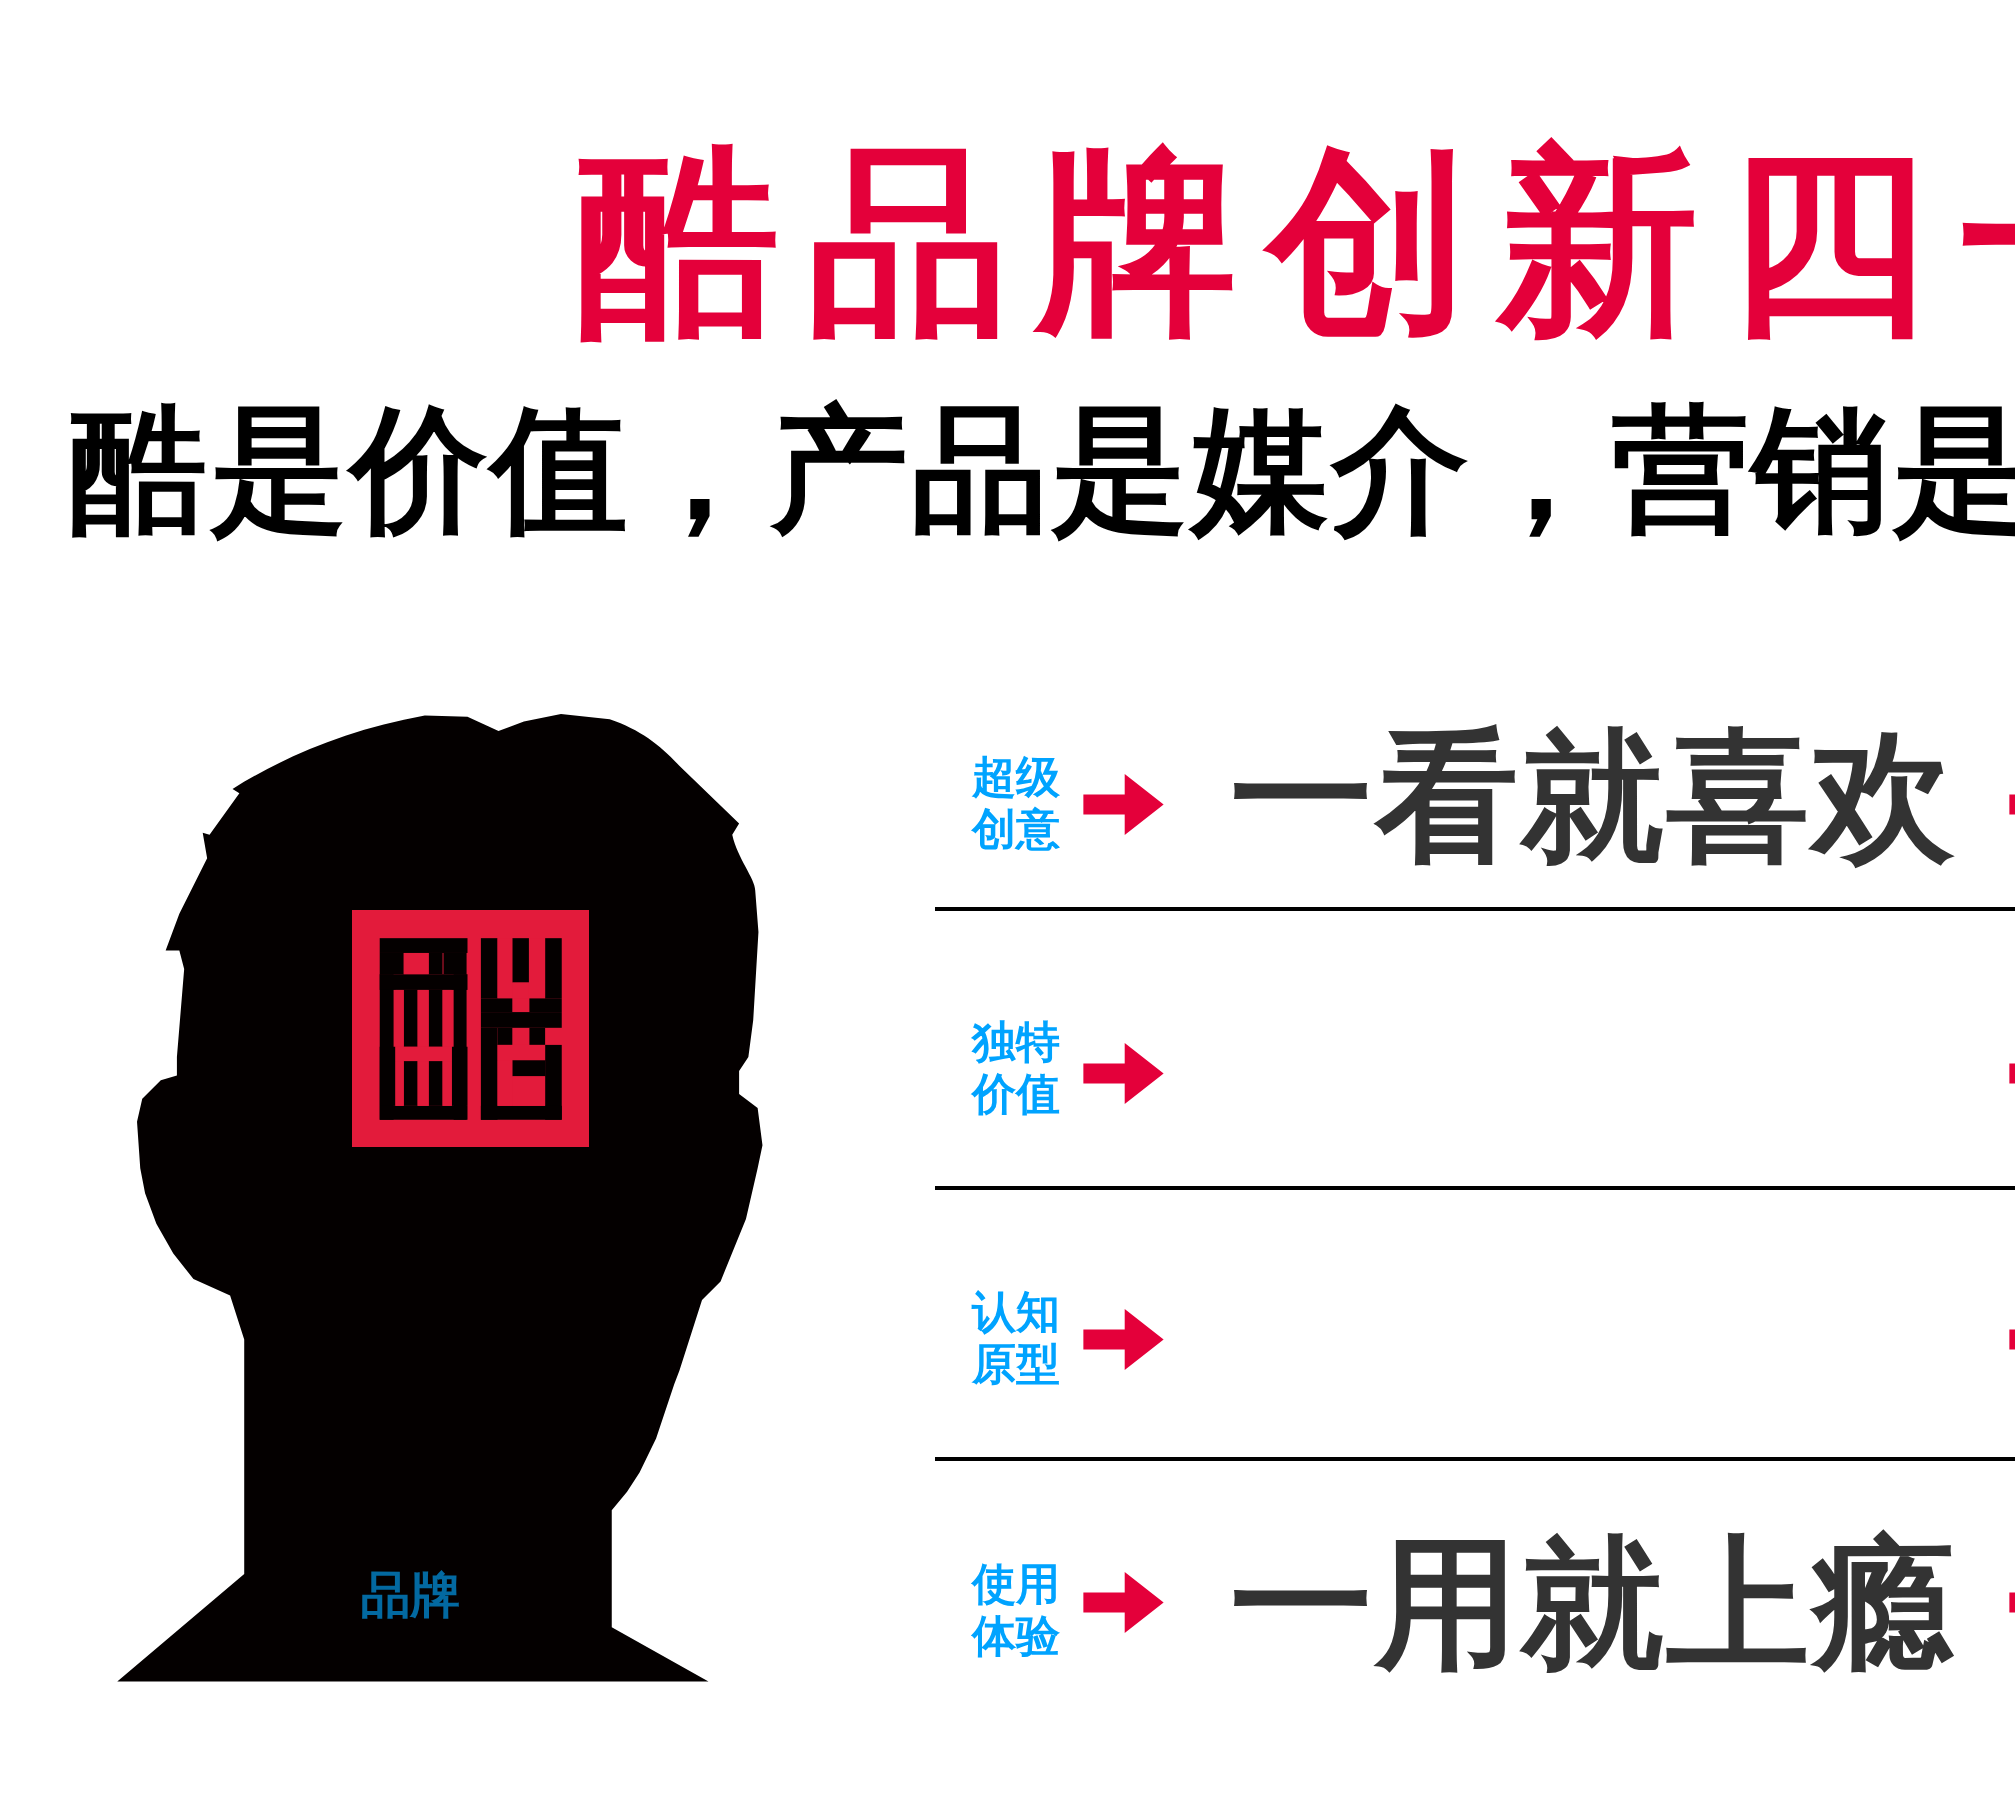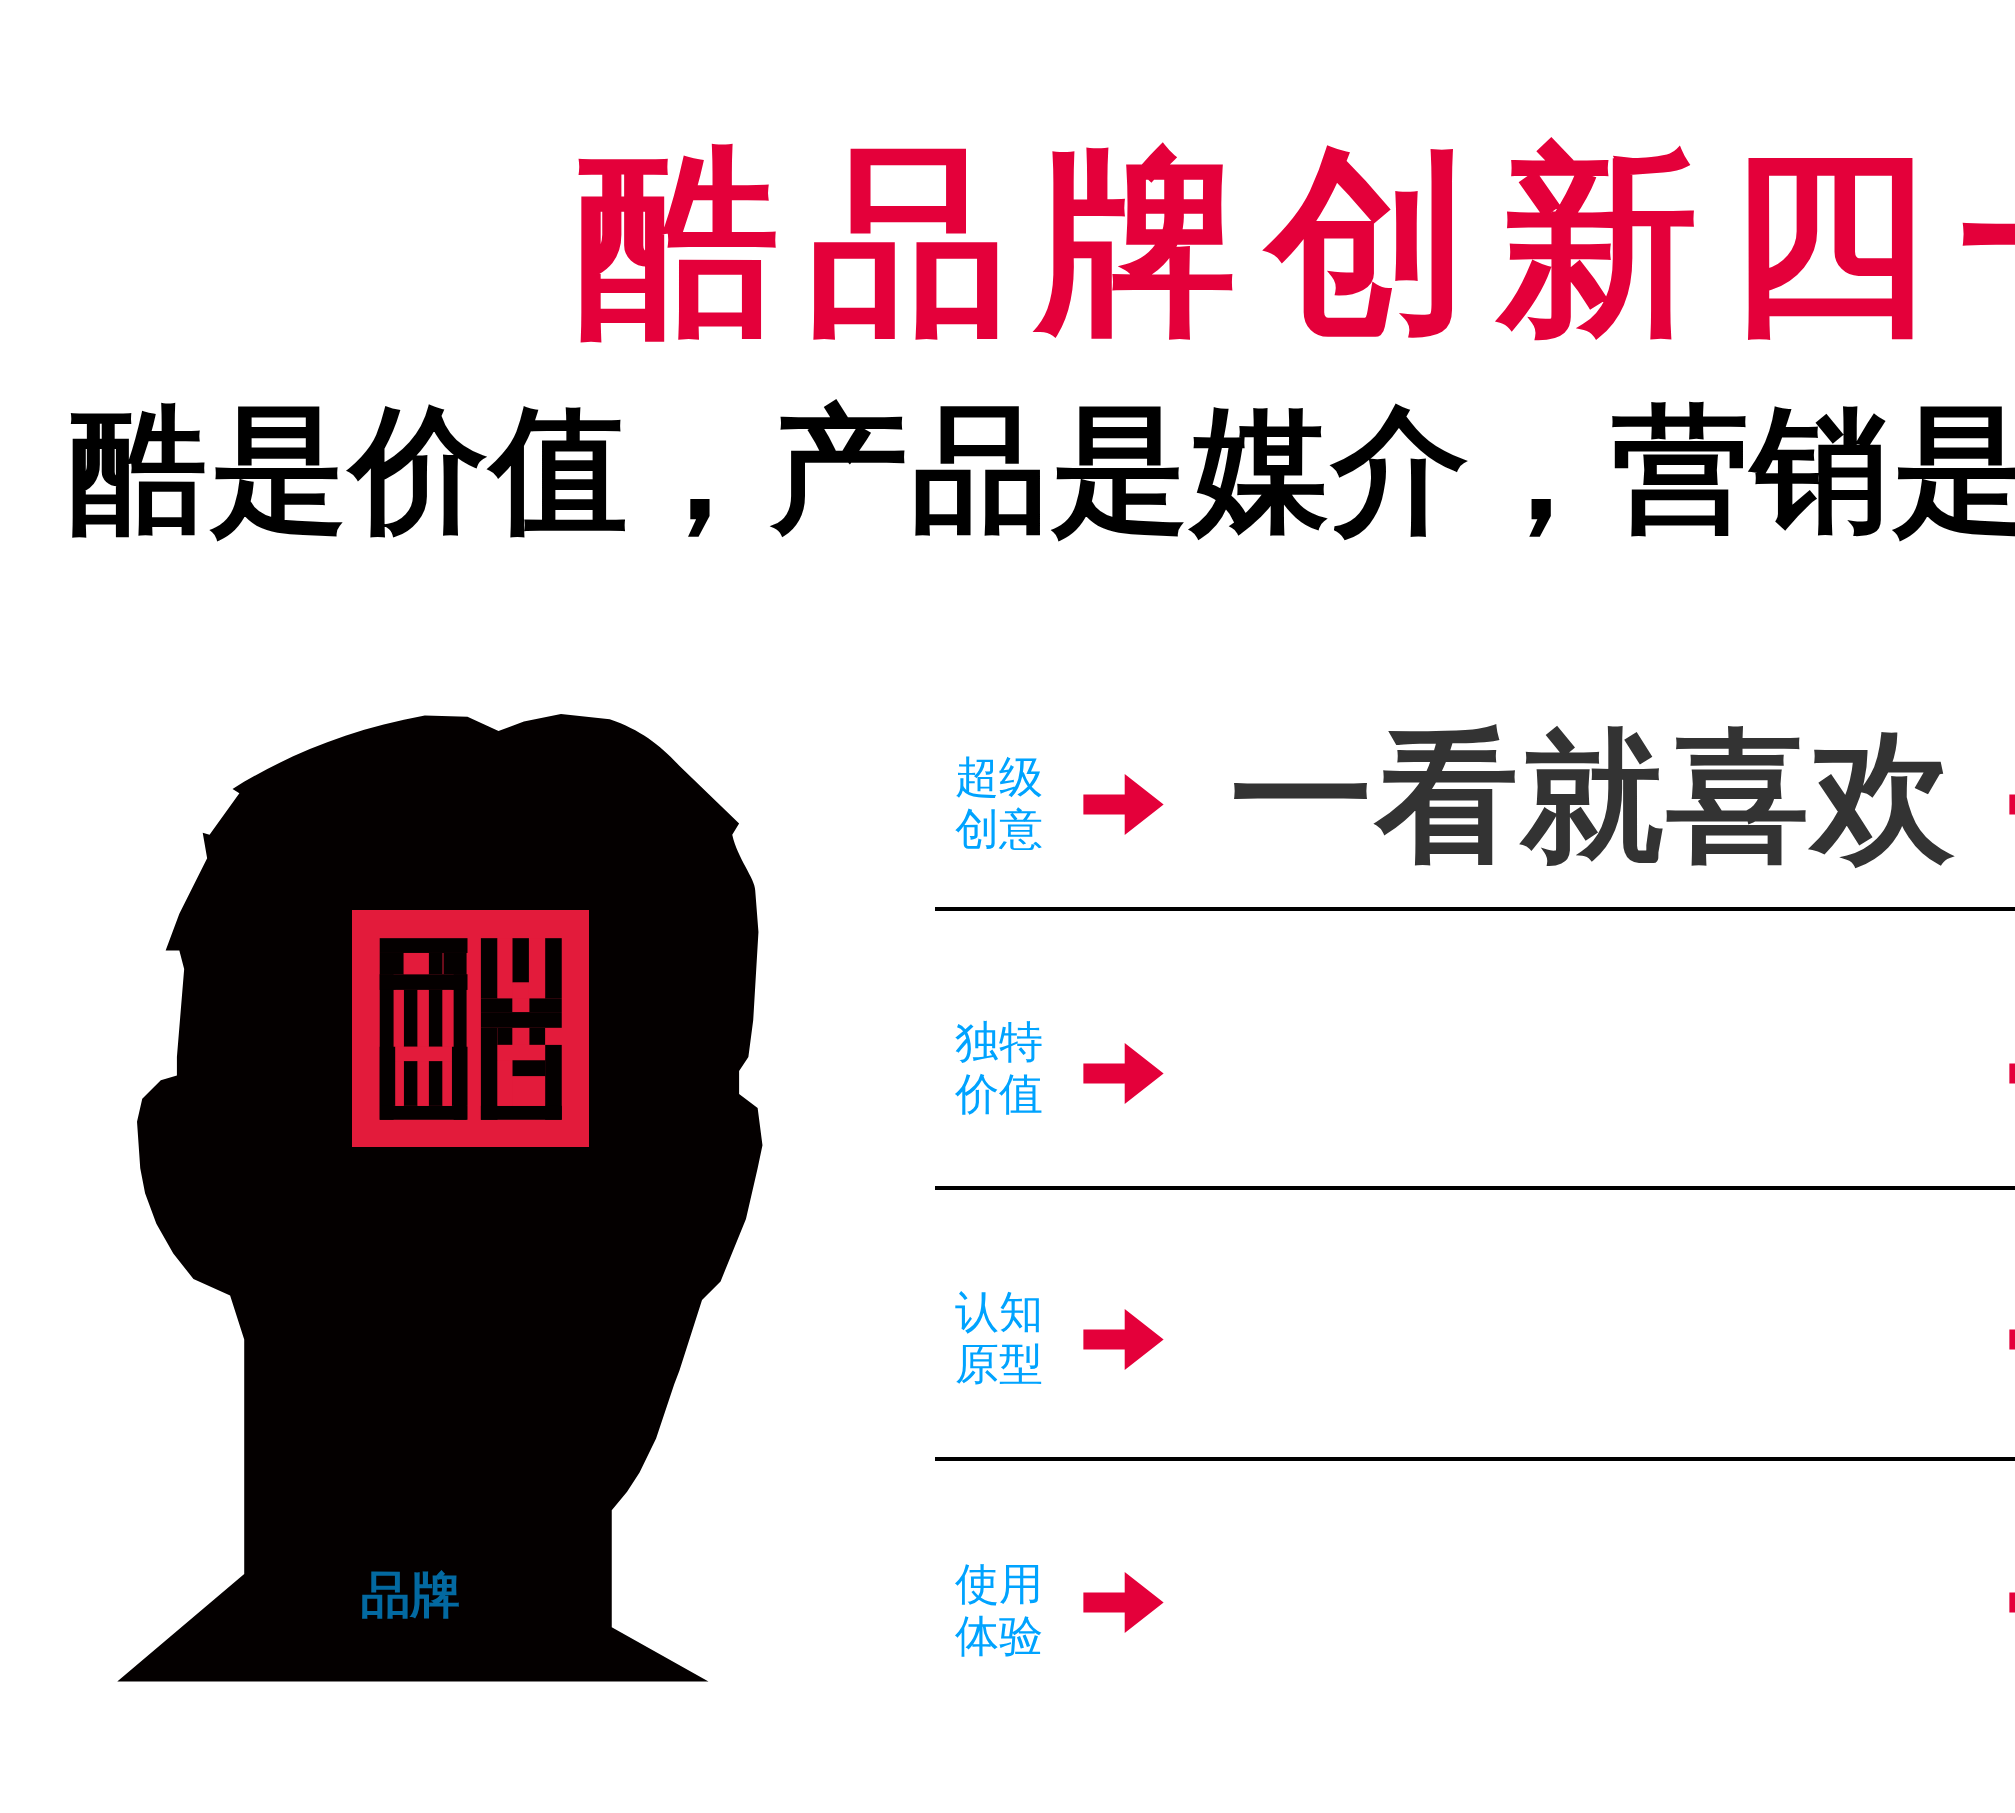--- a/index.html
+++ b/index.html
@@ -13,21 +13,21 @@
   }
   .subtitle {
     left: 0; width: 3224px; top: 389px; height: 161px; line-height: 161px;
     text-align: center; color: #000000; font-size: 137px; font-weight: bold;
     letter-spacing: 3.2px; white-space: nowrap;
   }
   svg.sil { position: absolute; left: 0; top: 0; }
   .row { position: absolute; left: 927px; width: 1330px; height: 266px; }
   .row .cue {
     position: absolute; left: 28px; width: 105px; color: #00A3FF;
-    font-size: 44px; font-weight: normal; line-height: 52px; text-align: left;
+    font-size: 44px; font-weight: bold; line-height: 52px; text-align: right;
     white-space: nowrap;
   }
   .row .big {
     position: absolute; left: 298px; width: 737px; text-align: center;
     color: #333333; font-size: 143px; font-weight: bold; white-space: nowrap;
     letter-spacing: 2.4px;
   }
   .row svg.arrow { position: absolute; }
   .divider { position: absolute; left: 935px; width: 1316px; height: 4px; background: #000; }
   .head-label { position: absolute; color: #0369a1; font-weight: bold; font-size: 50px;
@@ -184,18 +184,19 @@
 <div class="divider" style="top:1457px;"></div>
 
 <div class="row" style="top:1471px;">
   <div class="cue" style="top:87px;">
     <div>使用</div>
       <div>体验</div>
   </div>
   <svg class="arrow" style="left:156px; top:101px;" width="81" height="61" viewBox="0 0 200 152">
     <polygon points="0,51 103,51 103,0 200,76 103,152 103,101 0,101" fill="#E4003A"></polygon>
   </svg>
+  <div class="big" style="top:52px; height:161px; line-height:161px;">一用就上瘾</div>
   <svg class="arrow" style="left:1082px; top:101px;" width="81" height="61" viewBox="0 0 200 152">
     <polygon points="0,51 103,51 103,0 200,76 103,152 103,101 0,101" fill="#E4003A"></polygon>
   </svg>
 
 </div>
 
 
 </body></html>

